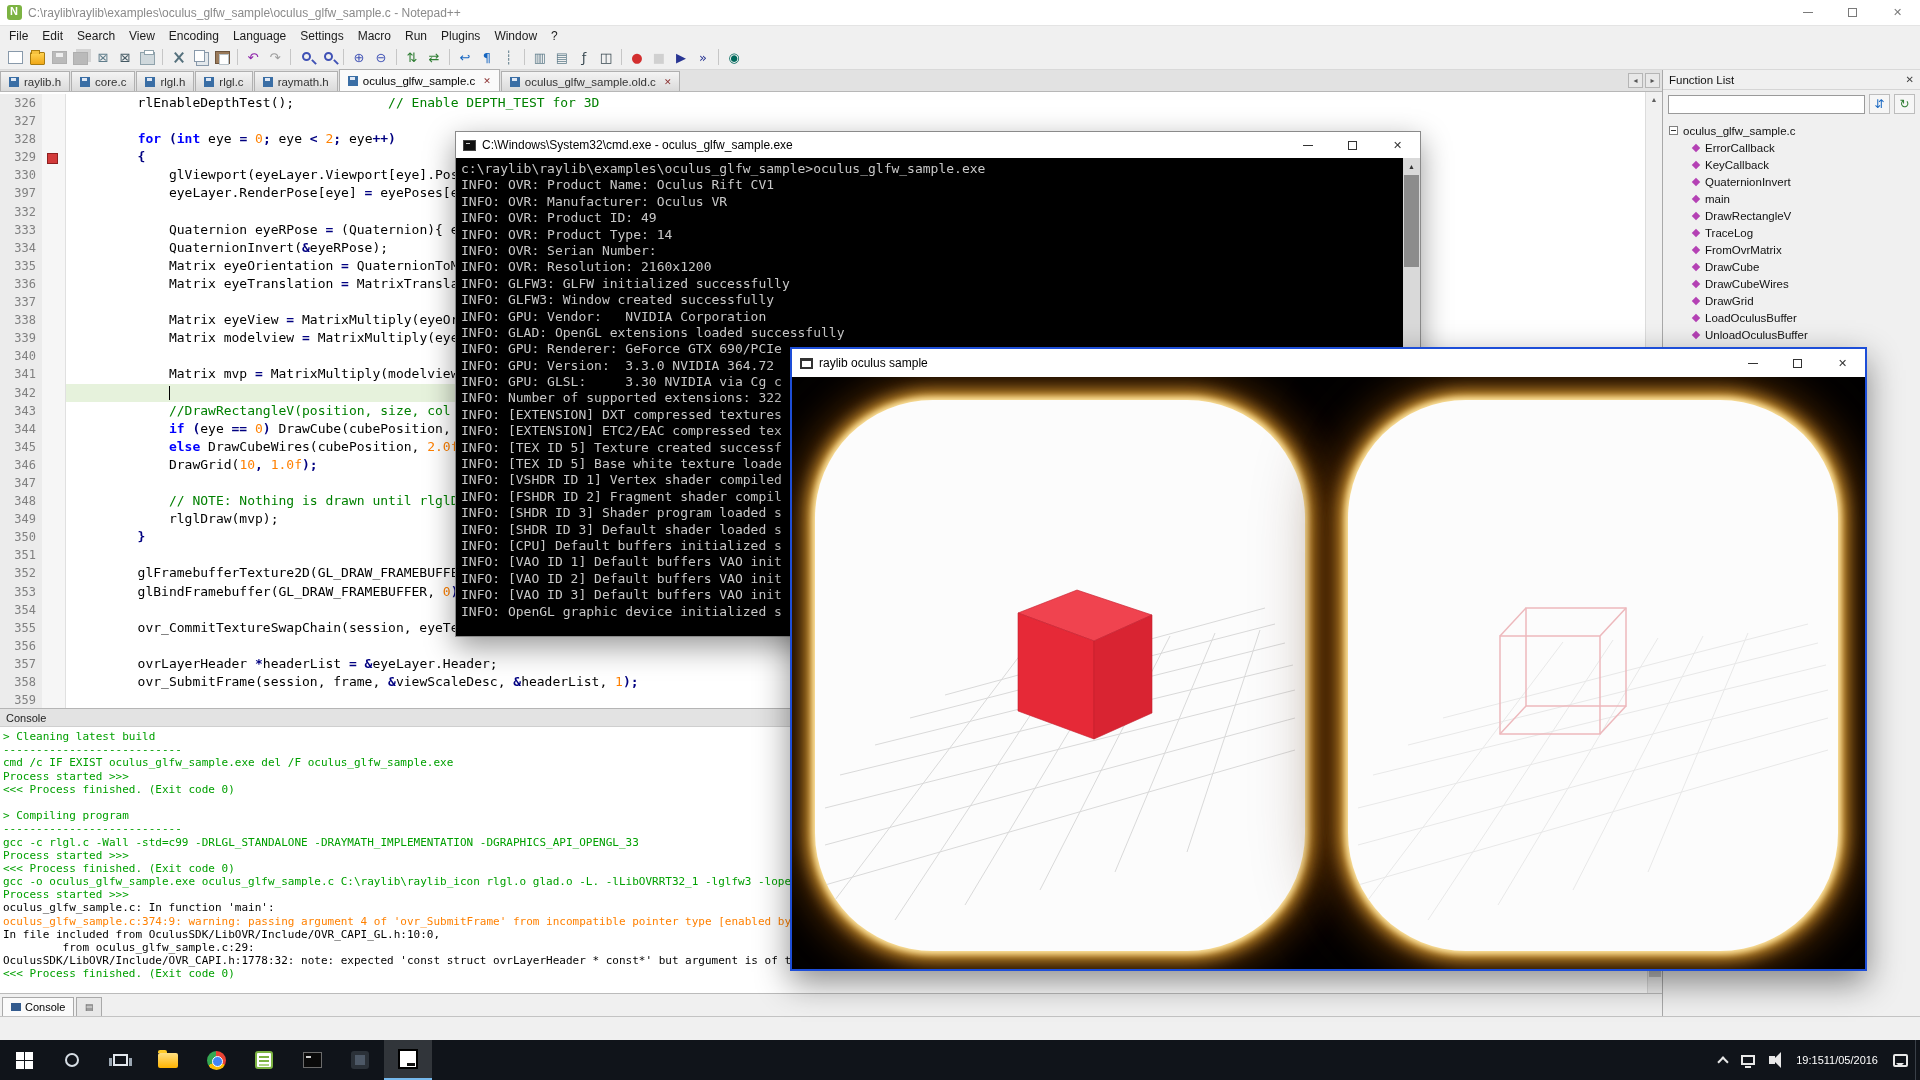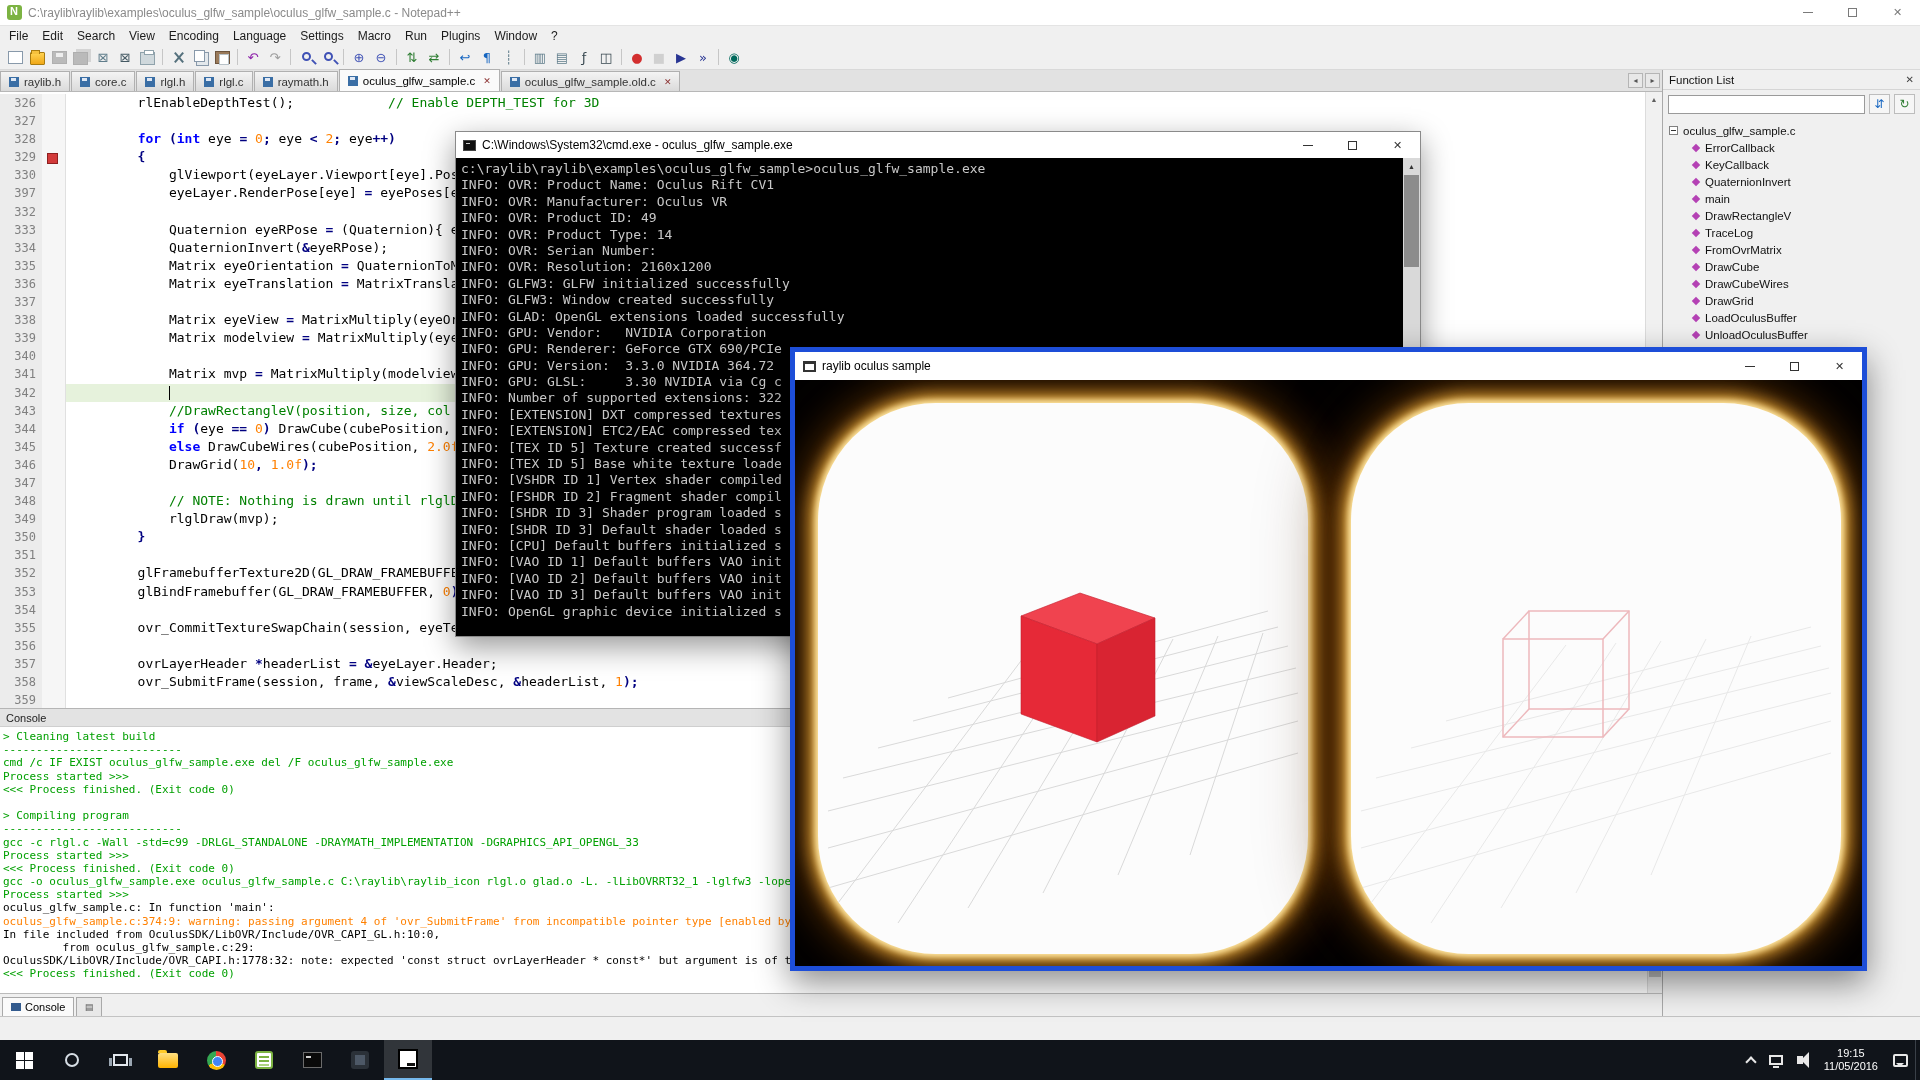--- a/index.html
+++ b/index.html
@@ -114,21 +114,21 @@
   .cmd-icon{width:13px;height:11px;background:#101010;border:1px solid #444;margin:0 6px 0 7px;position:relative;}
   .cmd-icon::before{content:"";position:absolute;left:2px;top:2px;width:4px;height:1px;background:#ccc;}
   .cmd-title-text{font-size:12px;color:#000;flex:1;white-space:nowrap;overflow:hidden;}
   .cmd-body{position:absolute;top:26px;left:0;right:17px;bottom:0;background:#000;overflow:hidden;padding:3px 0 0 5px;font-family:"DejaVu Sans Mono","Liberation Mono",monospace;font-size:13px;color:#c8c8c8;}
   .cmd-row{height:16.4px;line-height:16.4px;white-space:pre;}
   .cmd-scroll{position:absolute;right:0;top:26px;bottom:0;width:17px;background:#d9d9d9;}
   .cmd-scroll .a{position:absolute;left:0;width:17px;height:16px;display:flex;align-items:center;justify-content:center;font-size:7px;color:#333;}
   .cmd-thumb{position:absolute;left:1px;top:17px;width:15px;height:92px;background:#8c8c8c;}
 
   
-  .rl{position:absolute;left:790px;top:347px;width:1077px;height:624px;border:5px solid #1d4ed8;box-shadow:0 12px 32px rgba(0,0,0,.45);z-index:30;background:#000;}
+  .rl{position:absolute;left:790px;top:347px;width:1077px;height:624px;border:2px solid #1d4ed8;box-shadow:0 12px 32px rgba(0,0,0,.45);z-index:30;background:#000;}
   .rl-title{height:28px;background:#fff;display:flex;align-items:center;}
   .rl-icon{width:13px;height:11px;border:2px solid #333;margin:0 6px 0 8px;position:relative;}
   .rl-icon::before{content:"";position:absolute;left:-2px;top:-2px;right:-2px;height:3px;background:#333;}
   .rl-title-text{font-size:12px;color:#000;flex:1;}
   .rl-content{position:absolute;top:28px;left:0;right:0;bottom:0;background:#000;overflow:hidden;}
   .eye{position:absolute;top:23px;width:490px;height:551px;background:#fcfcfc;border-radius:118px;overflow:hidden;
        box-shadow:0 0 6px 3px #ffe9a8, 0 0 16px 8px #e0a337, 0 0 36px 16px rgba(150,80,10,.55), 0 0 64px 30px rgba(70,35,6,.35);}
   .eye-left{left:23px;}
   .eye-right{left:556px;}
   .eye svg{position:absolute;inset:0;}
@@ -155,21 +155,21 @@
   .ico-appdark::before{content:"";position:absolute;left:4px;top:4px;width:10px;height:10px;background:#4d5866;}
   .ico-raylib{width:20px;height:20px;background:#fff;border:2.5px solid #000;position:relative;}
   .ico-raylib::before{content:"";position:absolute;right:1px;bottom:1px;width:8px;height:3px;background:#111;}
   .tray{margin-left:auto;display:flex;align-items:stretch;}
   .tray-btn{display:flex;align-items:center;justify-content:center;padding:0 7px;color:#eee;}
   .chev{width:8px;height:8px;border-left:2px solid #e8e8e8;border-top:2px solid #e8e8e8;transform:rotate(45deg);margin-top:4px;}
   .ico-net{width:14px;height:10px;border:2px solid #e8e8e8;position:relative;}
   .ico-net::before{content:"";position:absolute;left:2px;bottom:-5px;width:6px;height:2px;background:#e8e8e8;}
   .ico-vol{width:6px;height:8px;background:#e8e8e8;position:relative;margin-right:6px;}
   .ico-vol::before{content:"";position:absolute;left:4px;top:-4px;border:8px solid transparent;border-right-color:#e8e8e8;border-left-width:0;margin-top:0;}
-  .clock{display:flex;flex-direction:column;align-items:center;justify-content:center;color:#fff;font-size:11px;line-height:13px;padding:0 8px;}
+  .clock{display:flex;flex-direction:row;align-items:center;justify-content:center;color:#fff;font-size:11px;line-height:13px;padding:0 8px;}
   .ico-action{width:15px;height:13px;border:2px solid #e8e8e8;border-radius:2px;position:relative;}
   .ico-action::before{content:"";position:absolute;left:1px;bottom:-6px;border:4px solid transparent;border-top-color:#e8e8e8;}
   .show-desktop{width:5px;border-left:1px solid #3a4048;}
 </style>
 </head>
 <body>
 
 <div class="screen">
 
   <div class="npp">
@@ -529,22 +529,22 @@
     <div class="cmd-body">
         <div class="cmd-row">c:\raylib\raylib\examples\oculus_glfw_sample&gt;oculus_glfw_sample.exe</div>
         <div class="cmd-row">INFO: OVR: Product Name: Oculus Rift CV1</div>
         <div class="cmd-row">INFO: OVR: Manufacturer: Oculus VR</div>
         <div class="cmd-row">INFO: OVR: Product ID: 49</div>
         <div class="cmd-row">INFO: OVR: Product Type: 14</div>
         <div class="cmd-row">INFO: OVR: Serian Number: </div>
         <div class="cmd-row">INFO: OVR: Resolution: 2160x1200</div>
         <div class="cmd-row">INFO: GLFW3: GLFW initialized successfully</div>
         <div class="cmd-row">INFO: GLFW3: Window created successfully</div>
+        <div class="cmd-row">INFO: GPU: Vendor:   NVIDIA Corporation</div>
         <div class="cmd-row">INFO: GLAD: OpenGL extensions loaded successfully</div>
-        <div class="cmd-row">INFO: GPU: Vendor:   NVIDIA Corporation</div>
         <div class="cmd-row">INFO: GPU: Renderer: GeForce GTX 690/PCIe</div>
         <div class="cmd-row">INFO: GPU: Version:  3.3.0 NVIDIA 364.72</div>
         <div class="cmd-row">INFO: GPU: GLSL:     3.30 NVIDIA via Cg c</div>
         <div class="cmd-row">INFO: Number of supported extensions: 322</div>
         <div class="cmd-row">INFO: [EXTENSION] DXT compressed textures</div>
         <div class="cmd-row">INFO: [EXTENSION] ETC2/EAC compressed tex</div>
         <div class="cmd-row">INFO: [TEX ID 5] Texture created successf</div>
         <div class="cmd-row">INFO: [TEX ID 5] Base white texture loade</div>
         <div class="cmd-row">INFO: [VSHDR ID 1] Vertex shader compiled</div>
         <div class="cmd-row">INFO: [FSHDR ID 2] Fragment shader compil</div>

